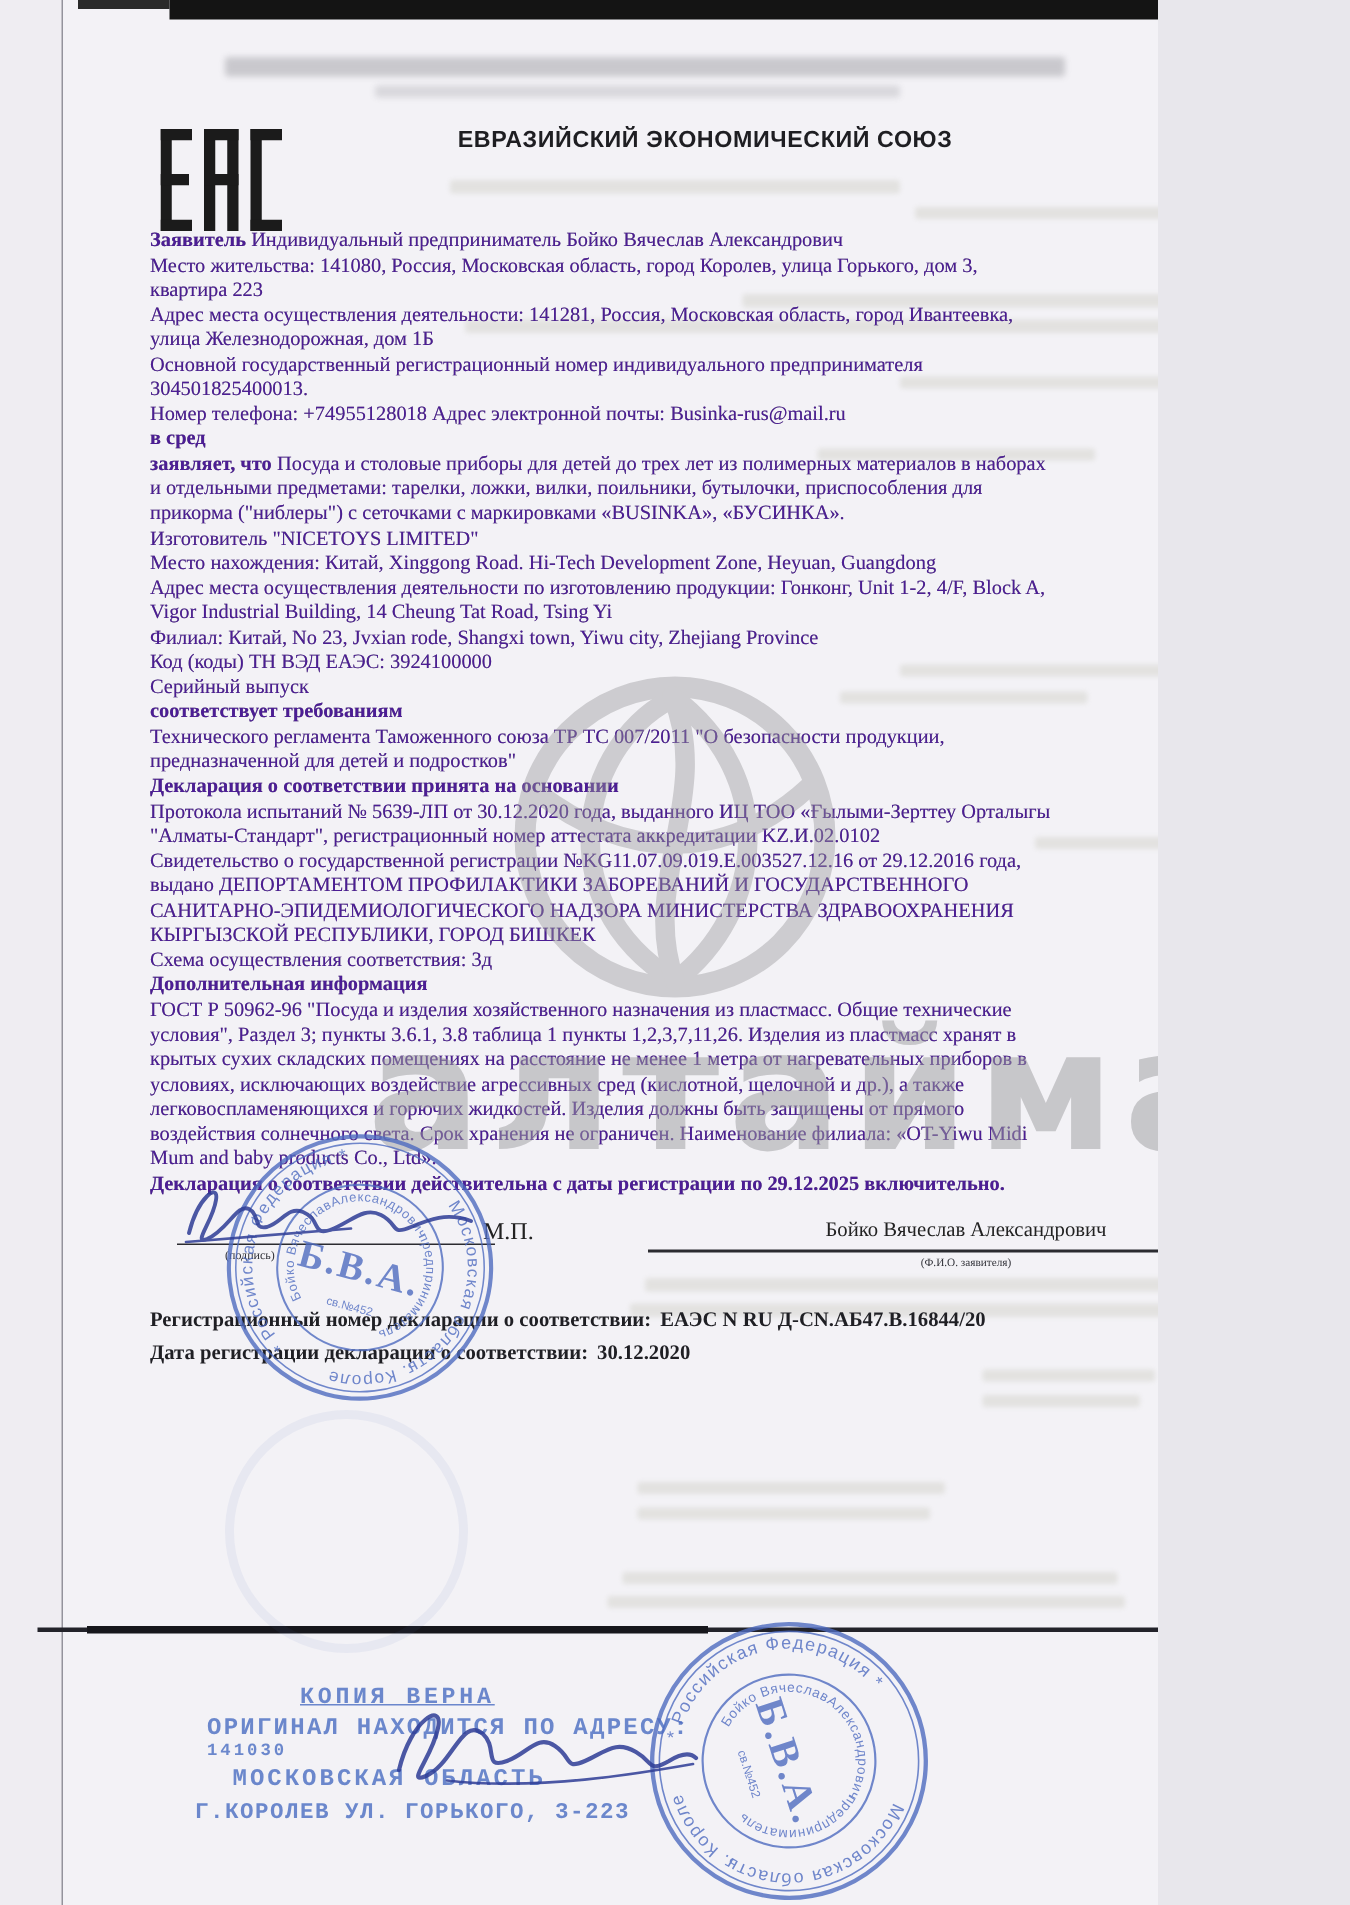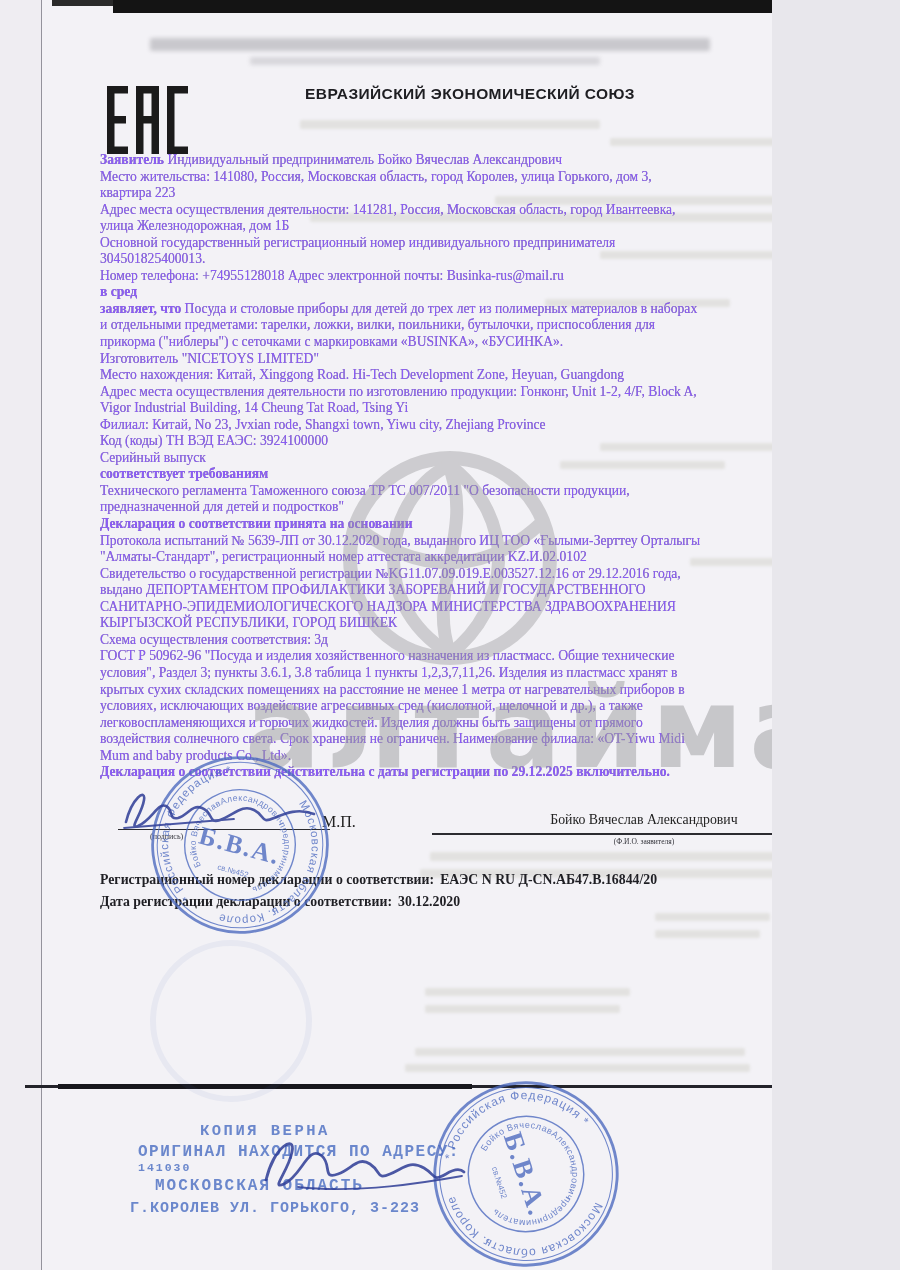--- a/index.html
+++ b/index.html
@@ -22,21 +22,21 @@
   
   #eac-logo{position:absolute;left:107px;top:86px;}
 
   
   #title-block{position:absolute;left:250px;top:84px;width:440px;text-align:center;
     font-family:"Liberation Sans",sans-serif;font-weight:bold;font-size:15.5px;line-height:19px;
     color:#1e1e22;letter-spacing:.4px;}
 
   
   #document-body{position:absolute;left:100px;top:152px;width:718px;z-index:2;}
-  #document-body p{margin:0;font-size:13.6px;line-height:16.55px;color:#8b5cf6;
+  #document-body p{margin:0;font-size:13.6px;line-height:16.55px;color:#4c1d95;
     white-space:pre-line;text-shadow:0 0 .4px rgba(40,40,46,.55);}
   #document-body p.bold{font-weight:bold;}
   #document-body b{font-weight:bold;}
 
   
   .sigline{position:absolute;background:#2b2b30;}
   #podpis-line{left:118px;top:829px;width:212px;height:1px;}
   #fio-line{left:432px;top:833px;width:424px;height:2px;}
   #podpis-label{position:absolute;left:150px;top:832px;font-size:8px;color:#33333a;}
   #mp-label{position:absolute;left:322px;top:813px;font-size:16px;color:#222;}
@@ -59,21 +59,21 @@
     font-size:42px;line-height:48px;letter-spacing:2px;color:#a9a9ac;opacity:.55;}
 
   
   .round-stamp{position:absolute;z-index:4;}
   #stamp-signature{left:148px;top:753px;width:184px;height:184px;transform:rotate(-75deg);}
   #stamp-bottom{left:430px;top:1078px;width:192px;height:192px;transform:rotate(-18deg);}
 
   
   .cst{position:absolute;font-family:"Liberation Mono",monospace;font-weight:bold;
     color:rgba(82,116,196,.85);z-index:3;white-space:nowrap;}
-  #copy-line1{left:200px;top:1122px;font-size:15.5px;letter-spacing:2.5px;}
+  #copy-line1{left:200px;top:1122px;font-size:15.5px;letter-spacing:2.5px;text-decoration:underline;}
   #copy-line2{left:138px;top:1143px;font-size:16px;letter-spacing:1.5px;}
   #copy-line3{left:138px;top:1161px;font-size:11.5px;letter-spacing:2px;}
   #copy-line4{left:155px;top:1177px;font-size:16px;letter-spacing:2px;}
   #copy-line5{left:130px;top:1200px;font-size:15px;letter-spacing:1px;}
 
   
   .handsig{position:absolute;z-index:5;}
   #sig-top{left:122px;top:786px;}
   #sig-bottom{left:258px;top:1132px;}
 
@@ -171,20 +171,21 @@
       <p>Технического регламента Таможенного союза ТР ТС 007/2011 "О безопасности продукции,
 предназначенной для детей и подростков"</p>
       <p class="bold">Декларация о соответствии принята на основании</p>
       <p>Протокола испытаний № 5639-ЛП от 30.12.2020 года, выданного ИЦ ТОО «Ғылыми-Зерттеу Орталыгы
 "Алматы-Стандарт", регистрационный номер аттестата аккредитации KZ.И.02.0102</p>
       <p>Свидетельство о государственной регистрации №KG11.07.09.019.Е.003527.12.16 от 29.12.2016 года,
 выдано ДЕПОРТАМЕНТОМ ПРОФИЛАКТИКИ ЗАБОРЕВАНИЙ И ГОСУДАРСТВЕННОГО
 САНИТАРНО-ЭПИДЕМИОЛОГИЧЕСКОГО  НАДЗОРА МИНИСТЕРСТВА ЗДРАВООХРАНЕНИЯ
 КЫРГЫЗСКОЙ  РЕСПУБЛИКИ, ГОРОД БИШКЕК</p>
       <p>Схема осуществления соответствия: 3д</p>
+      <p class="bold">Дополнительная информация</p>
       <p>ГОСТ Р 50962-96 "Посуда и изделия хозяйственного назначения из пластмасс. Общие технические
 условия", Раздел 3; пункты 3.6.1, 3.8 таблица 1 пункты 1,2,3,7,11,26. Изделия из пластмасс хранят в
 крытых сухих складских помещениях на расстояние не менее 1 метра от нагревательных приборов в
 условиях, исключающих воздействие агрессивных сред (кислотной, щелочной и др.), а также
 легковоспламеняющихся и горючих жидкостей. Изделия должны быть защищены от прямого
 воздействия солнечного света. Срок хранения не ограничен. Наименование филиала: «OT-Yiwu Midi
 Mum and baby products Co., Ltd».</p>
       <p class="bold">Декларация о соответствии действительна с даты регистрации по 29.12.2025 включительно.</p>
     </div>
 

